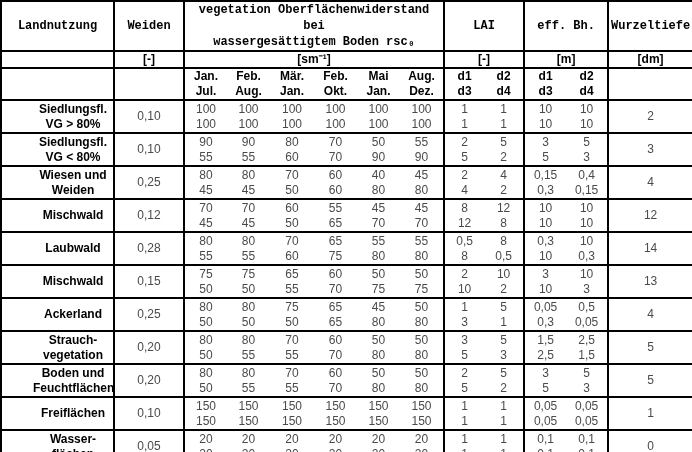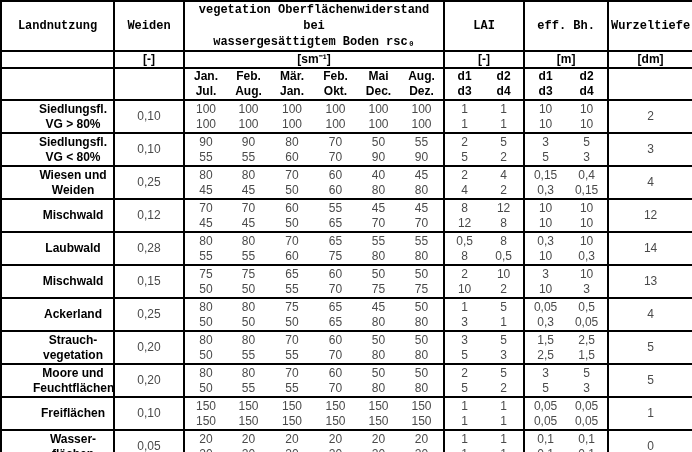--- a/index.html
+++ b/index.html
@@ -82,21 +82,21 @@
     <td class="gb"></td>
     <td class="gb bold">Jan.
 Jul.</td>
     <td class="bold">Feb.
 Aug.</td>
     <td class="bold">Mär.
 Jan.</td>
     <td class="bold">Feb.
 Okt.</td>
     <td class="bold">Mai
-Dec.</td>
+Jan.</td>
     <td class="bold">Aug.
 Dez.</td>
     <td class="gb bold">d1
 d3</td>
     <td class="bold">d2
 d4</td>
     <td class="gb bold">d1
 d3</td>
     <td class="bold">d2
 d4</td>
@@ -309,21 +309,21 @@
     <td class="num">5
 3</td>
     <td class="gb num">1,5
 2,5</td>
     <td class="num">2,5
 1,5</td>
     <td class="gb num">5</td>
   </tr>
 
   <tr class="rd">
-    <td class="land">Moore und
+    <td class="land">Boden und
 Feuchtflächen</td>
     <td class="gb num">0,20</td>
     <td class="gb num">80
 50</td>
     <td class="num">80
 55</td>
     <td class="num">70
 55</td>
     <td class="num">60
 70</td>

